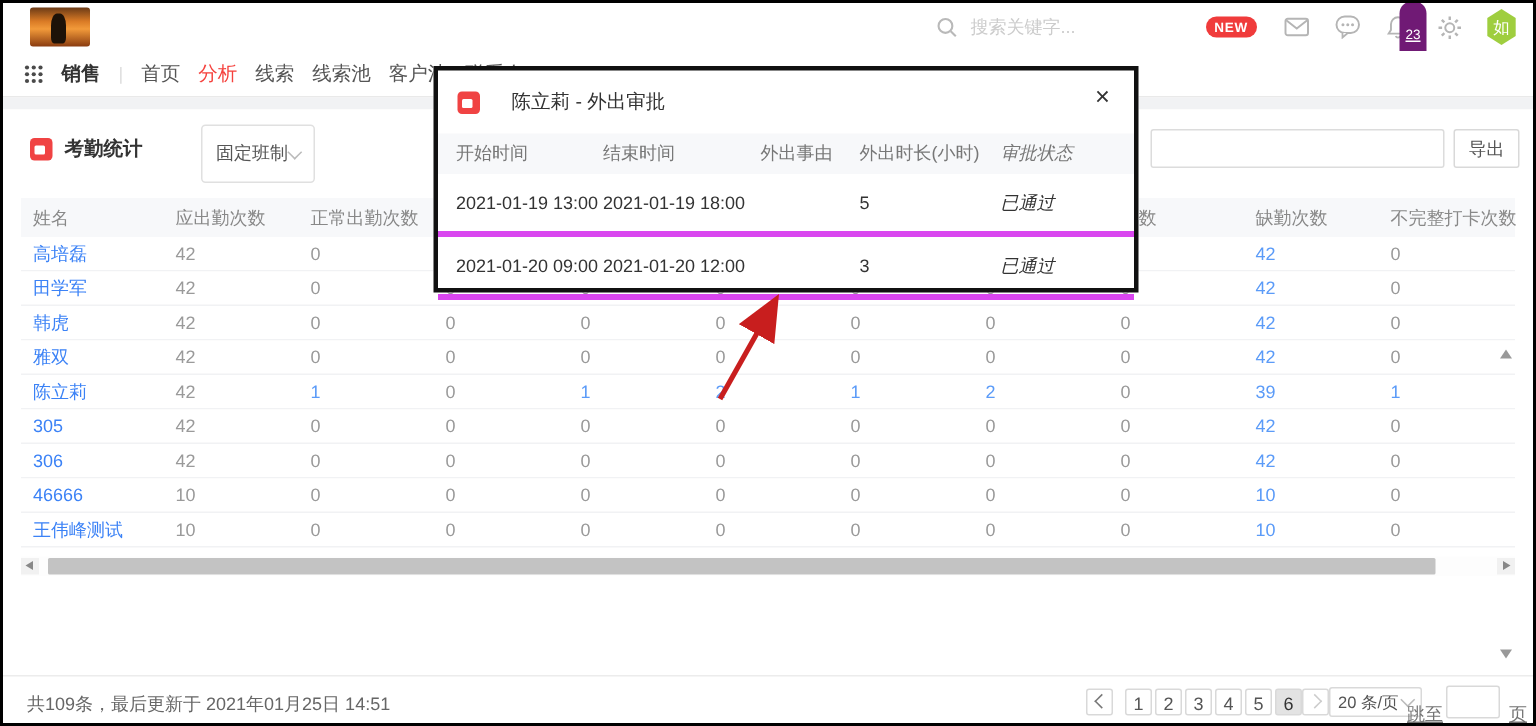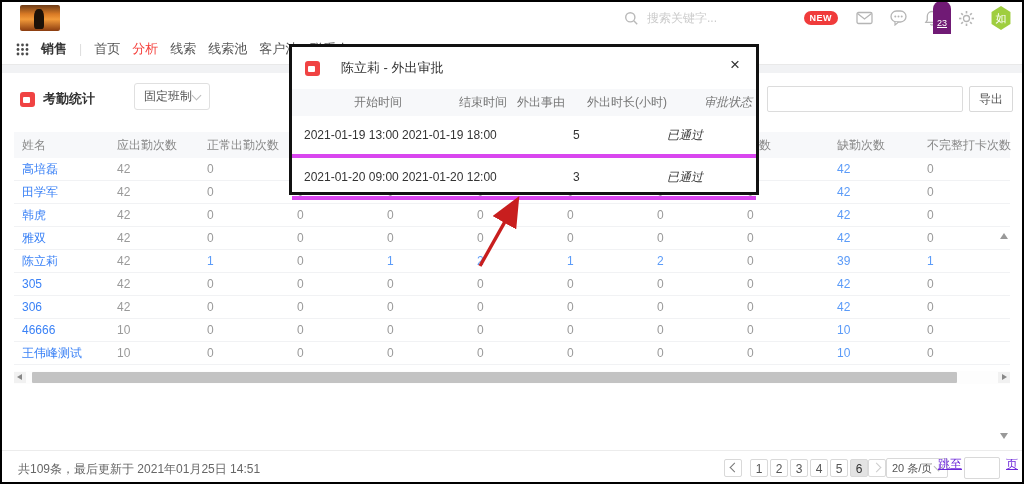--- a/index.html
+++ b/index.html
@@ -27,21 +27,21 @@
   .navitems{display:flex;gap:12px;}
   .nav-item{font-size:13px;color:#555;cursor:pointer;white-space:nowrap;}
   .nav-item.active{color:#f5413d;}
   
   .strip{position:absolute;left:0;top:63px;width:100%;height:8px;background:#f1f2f4;}
   .content{position:absolute;left:0;top:71px;width:100%;height:377px;background:#fff;}
   .red-doc{width:15px;height:15px;background:#f04343;border-radius:3px;position:relative;flex:0 0 auto;}
   .red-doc:after{content:"";position:absolute;left:3px;top:5px;width:7px;height:6px;background:#fff;border-radius:1px;}
   .titlerow{position:absolute;left:18px;top:17px;display:flex;align-items:center;}
   .pagetitle{font-size:13px;font-weight:bold;color:#333;margin-left:8px;text-align:center;}
-  .shiftsel{position:absolute;left:132px;top:10px;width:76px;height:27px;border:1px solid #e0e0e0;border-radius:3px;background:#fff;
+  .shiftsel{position:absolute;left:132px;top:10px;width:76px;height:39px;border:1px solid #e0e0e0;border-radius:3px;background:#fff;
     display:flex;align-items:center;justify-content:space-between;padding:0 9px;box-sizing:border-box;color:#555;cursor:pointer;}
   .caret{width:6px;height:6px;border-right:1px solid #bbb;border-bottom:1px solid #bbb;transform:rotate(45deg);margin-top:-3px;}
   .filterin{position:absolute;left:765px;top:13px;width:196px;height:26px;border:1px solid #dcdcdc;border-radius:2px;box-sizing:border-box;
     outline:none;font-family:inherit;padding:0 8px;}
   .exportbtn{position:absolute;left:967px;top:13px;width:44px;height:26px;border:1px solid #d9d9d9;border-radius:2px;background:#fff;
     color:#555;font-size:12px;cursor:pointer;font-family:inherit;}
   
   .tbl{position:absolute;left:12px;top:59px;width:996px;}
   .thead{display:flex;height:26px;line-height:26px;background:#f7f8fa;}
   .trow{display:flex;height:22px;line-height:22px;border-bottom:1px solid #f1f2f4;background:#fff;}
@@ -64,31 +64,31 @@
   .footer{position:absolute;left:0;top:448px;width:100%;height:34px;background:#fff;border-top:1px solid #ececec;}
   .summary{position:absolute;left:16px;top:10px;color:#666;}
   .pbox{position:absolute;top:8px;width:18px;height:18px;border:1px solid #d9d9d9;border-radius:2px;background:#fff;color:#555;
     text-align:center;line-height:18px;font-size:12px;cursor:pointer;box-sizing:border-box;}
   .pbox.active{background:#e3e3e3;color:#333;}
   .pbox .caret{position:absolute;left:6px;top:7px;}
   .pbox.prev .caret{transform:rotate(135deg);border-color:#777;}
   .pbox.next .caret{transform:rotate(-45deg);border-color:#ccc;left:4px;}
   .sizesel{position:absolute;left:884px;top:7px;width:62px;height:20px;border:1px solid #d9d9d9;border-radius:2px;background:#fff;
     display:flex;align-items:center;justify-content:space-between;padding:0 5px;box-sizing:border-box;font-size:11px;color:#555;cursor:pointer;}
-  .jumplbl{position:absolute;top:5px;color:#6d28d9;text-decoration:underline;}
+  .jumplbl{position:absolute;top:17px;color:#737373;text-decoration:underline;}
   .jumpin{position:absolute;left:962px;top:6px;width:36px;height:22px;border:1px solid #d9d9d9;border-radius:2px;box-sizing:border-box;outline:none;font-family:inherit;}
   
   .modal{position:absolute;left:287px;top:42px;width:470px;height:151px;background:#fff;border:3px solid #111;box-sizing:border-box;z-index:10;}
   .m-head{position:relative;height:42px;display:flex;align-items:center;padding-left:13px;}
   .m-title{font-size:13px;color:#333;margin-left:9px;padding-left:12px;}
   .m-close{position:absolute;right:16px;top:9px;font-size:17px;color:#333;cursor:pointer;line-height:1;}
   .m-thead{display:flex;height:27px;line-height:27px;background:#f7f8fa;}
   .m-row{display:flex;height:38px;line-height:38px;border-bottom:4px solid #d946ef;}
   .mc{box-sizing:border-box;font-size:12px;color:#333;white-space:nowrap;}
-  .m-thead .mc{color:#777;text-align:right;}
+  .m-thead .mc{color:#777;}
   .mc0{width:110px;padding-left:12px;} .mc1{width:105px;} .mc2{width:58px;} .mc3{width:102px;padding-left:8px;} .mc4{width:85px;font-style:italic;}
   
   .arrow{position:absolute;left:468px;top:188px;z-index:20;pointer-events:none;}
   svg{display:block;}
 </style>
 </head>
 <body>
 
 <div id="screen">
 

